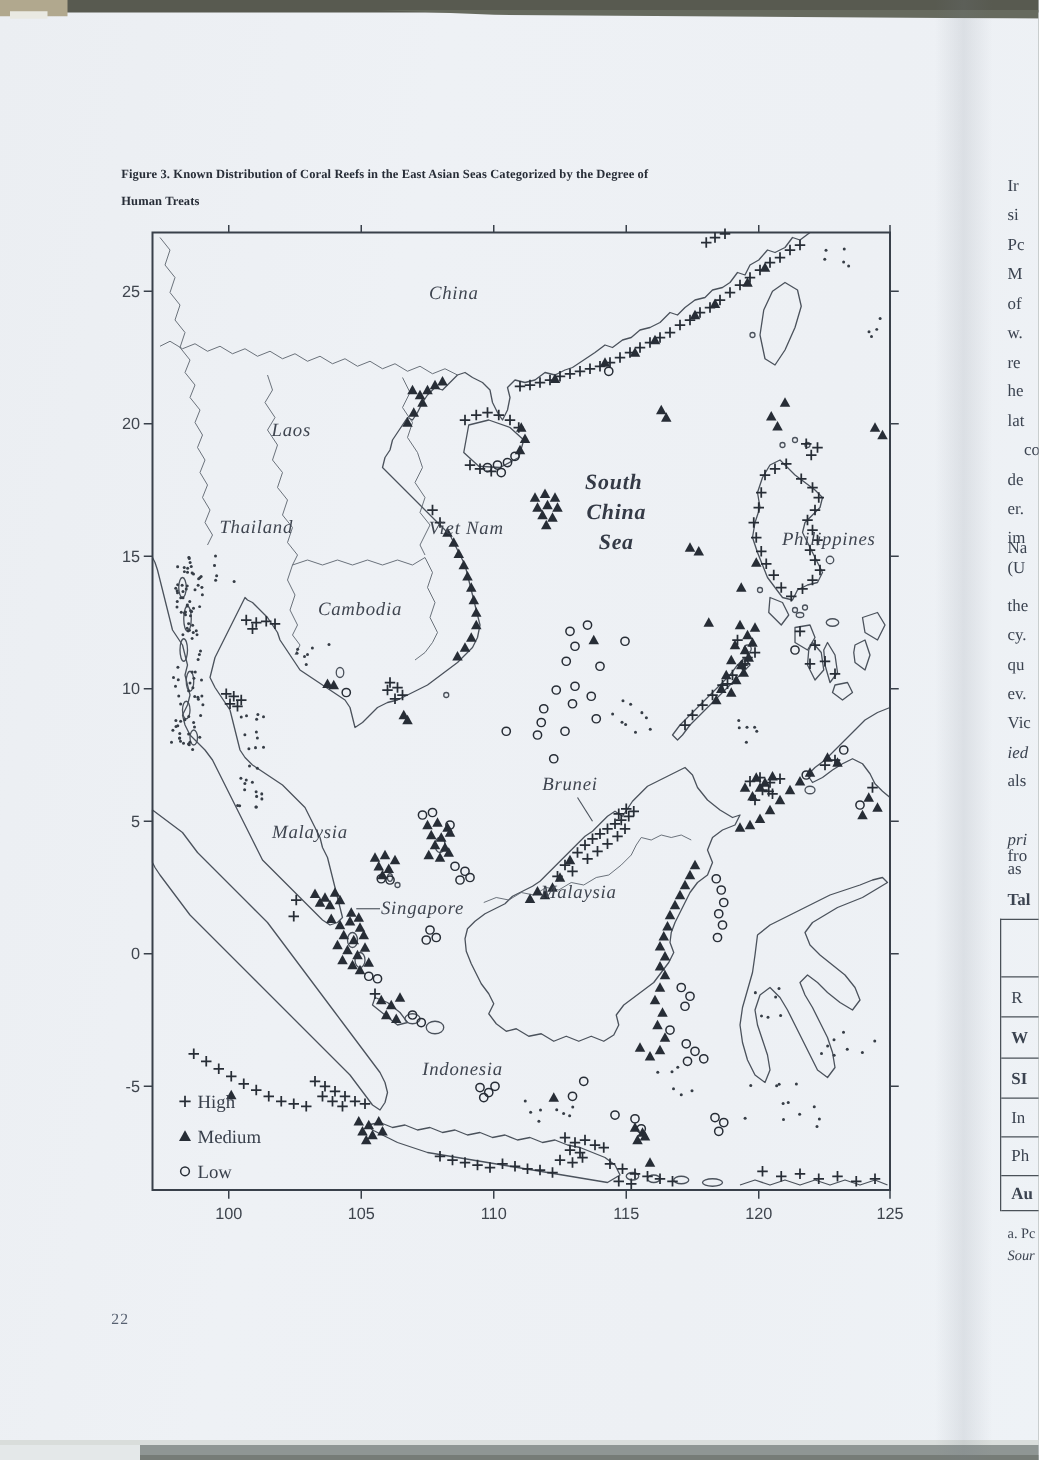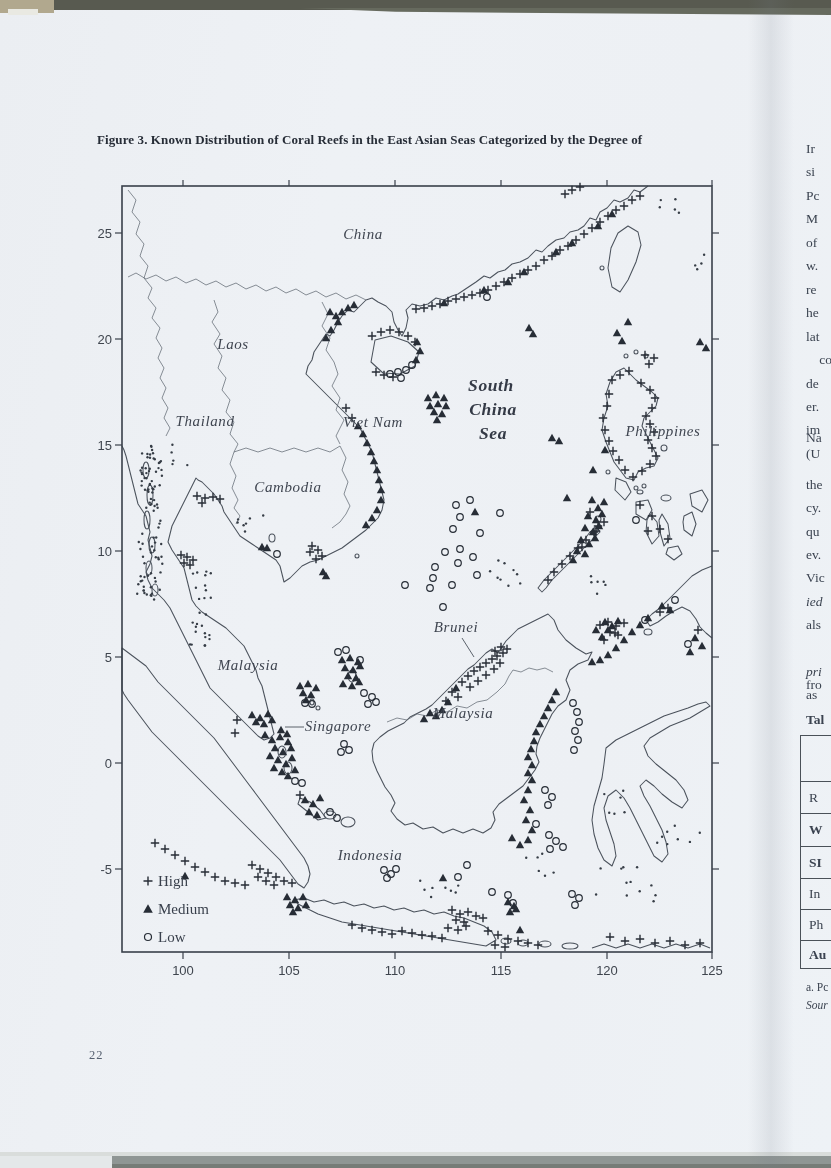--- a/index.html
+++ b/index.html
@@ -11,21 +11,21 @@
     clip-path:polygon(0 0,100% 0,100% 100%,18% 55%);}
   .strip-top-tan{position:absolute;left:0;top:0;width:54px;height:13px;background:#b1a88e;}
   .strip-top-notch{position:absolute;left:8px;top:9px;width:30px;height:6px;background:#e9e9e2;}
   .strip-bottom-line{position:absolute;left:0;top:1152px;width:831px;height:4px;background:#d9dddb;}
   .strip-bottom{position:absolute;left:112px;top:1156px;width:719px;height:12px;background:#8f9694;}
   .strip-bottom-dark{position:absolute;left:112px;top:1164px;width:719px;height:4px;background:#767c77;}
   .strip-bottom-left{position:absolute;left:0;top:1156px;width:112px;height:12px;background:#e4e8e9;}
   .gutter-shadow{position:absolute;left:748px;top:0;width:46px;height:1168px;
     background:linear-gradient(90deg,rgba(116,124,136,0) 0%,rgba(116,124,136,0.15) 50%,rgba(116,124,136,0) 100%);}
   .title{position:absolute;left:97px;top:129px;width:680px;color:#272d37;
-    font-weight:bold;font-size:13px;line-height:22px;letter-spacing:0.1px;white-space:nowrap;}
+    font-weight:bold;font-size:10px;line-height:22px;letter-spacing:0.1px;white-space:nowrap;}
   .pagenum{position:absolute;left:89px;top:1048px;font-size:12.5px;color:#566070;letter-spacing:1px;}
   #map-svg{position:absolute;left:0;top:0;}
   .frag{position:absolute;left:806px;font-size:13.5px;color:#3b4350;width:26px;}
   .frag.b{font-weight:bold;}
   .frag.i{font-style:italic;}
   .frag.sm{font-size:11.5px;}
   #adjacent-table{position:absolute;left:800px;top:735px;width:31px;
     border-left:1.3px solid #4a5158;border-top:1.3px solid #4a5158;}
   #adjacent-table .trow{border-bottom:1.2px solid #4a5158;display:flex;align-items:center;
     padding-left:8px;font-size:13.5px;color:#3b4350;box-sizing:border-box;}
@@ -819,20 +819,21 @@
   <div class="strip-top-tan"></div>
   <div class="strip-top-notch"></div>
   <div class="strip-bottom-line"></div>
   <div class="strip-bottom"></div>
   <div class="strip-bottom-dark"></div>
   <div class="strip-bottom-left"></div>
   <div class="gutter-shadow"></div>
 
   <div class="title">
     <div>Figure 3. Known Distribution of Coral Reefs in the East Asian Seas Categorized by the Degree of</div>
+    <div>Human Treats</div>
   </div>
 
   <div class="pagenum">22</div>
 
   <div id="adjacent-column">
       <span class="frag" style="top: 141px;">Ir</span>
       <span class="frag" style="top: 164.45px;">si</span>
       <span class="frag" style="top: 187.9px;">Pc</span>
       <span class="frag" style="top: 211.35px;">M</span>
       <span class="frag" style="top: 234.8px;">of</span>

